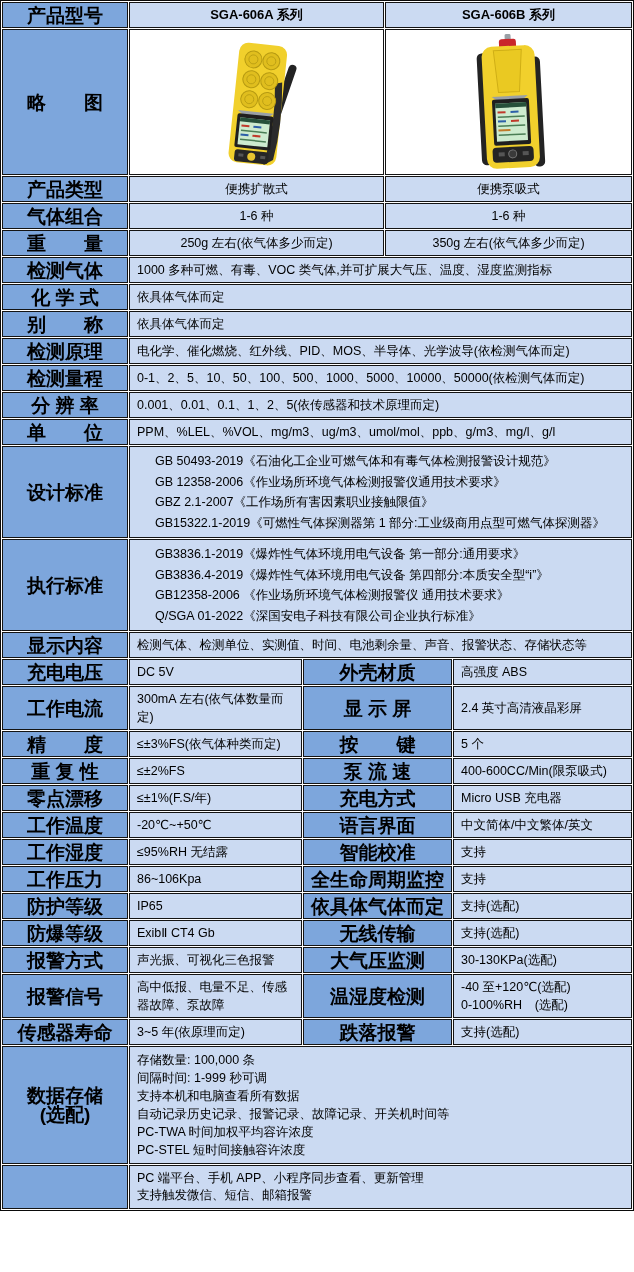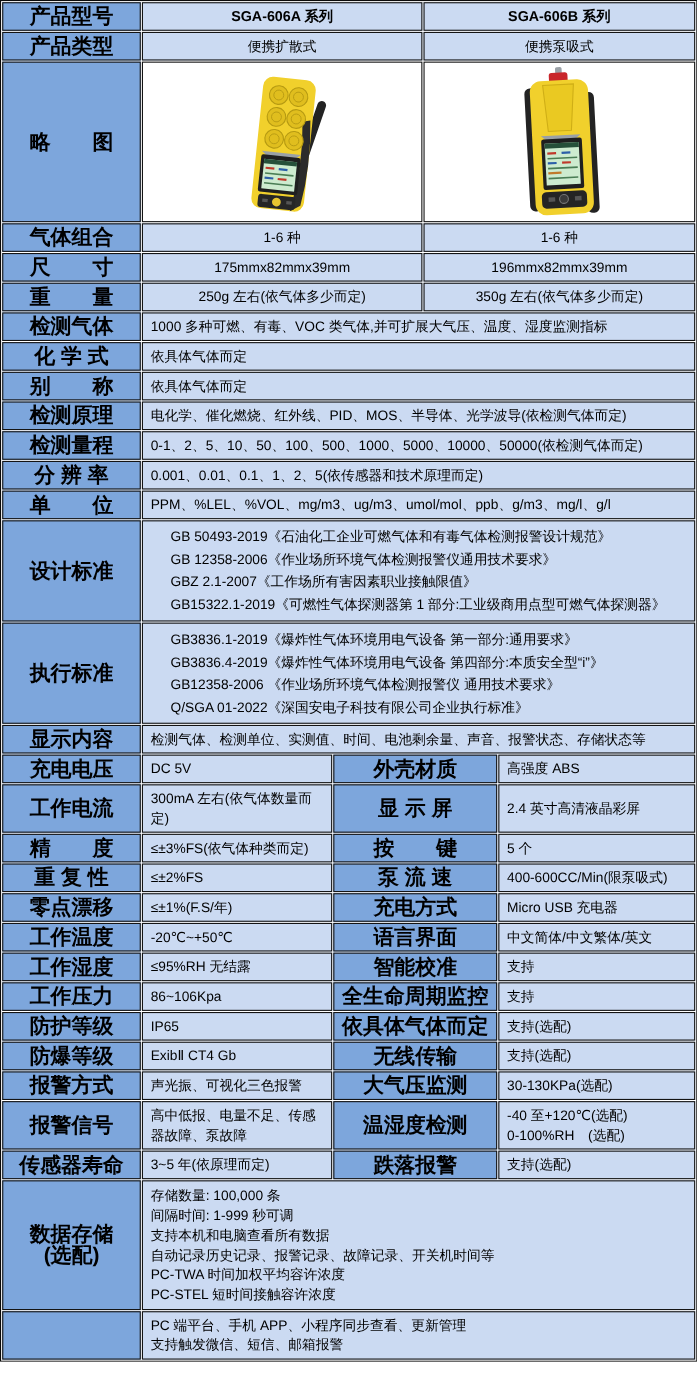--- a/index.html
+++ b/index.html
@@ -58,26 +58,20 @@
       <col style="width:81px">
       <col style="width:67px">
       <col style="width:179px">
   </colgroup>
 
   <tbody>
       <tr>
     <td class="lbl">产品型号</td>
     <td class="val c bold" colspan="2">SGA-606A 系列</td>
     <td class="val c bold" colspan="2">SGA-606B 系列</td>
-  </tr>
-
-  <tr>
-    <td class="lbl">产品类型</td>
-    <td class="val c" colspan="2">便携扩散式</td>
-    <td class="val c" colspan="2">便携泵吸式</td>
   </tr>
 
   <tr>
     <td class="lbl">略　　图</td>
     <td class="pic" colspan="2">
       <svg width="126" height="140" viewBox="0 0 126 140">
         <g transform="rotate(6 63 70)">
           <rect x="80" y="28" width="8" height="104" rx="4" fill="#232323" transform="rotate(13 84 80)"></rect>
           <rect x="40" y="12" width="48" height="120" rx="9" fill="#F1D02C"></rect>
           <path d="M86 48 q5 42 -1 78 l-9 6 q8 -42 3 -82 z" fill="#2b2b2b"></path>
@@ -136,29 +130,30 @@
           <rect x="51" y="97" width="12" height="2" fill="#c07a2b"></rect>
               <rect x="51" y="102" width="27" height="1.5" fill="#4a7d55"></rect>
           <rect x="44" y="115" width="41" height="15" rx="4" fill="#242424"></rect>
           <circle cx="64" cy="122" r="4" fill="#3a3a3a" stroke="#777" stroke-width="1"></circle>
           <rect x="50" y="120" width="6" height="4" fill="#555"></rect>
               <rect x="74" y="120" width="6" height="4" fill="#555"></rect>
         </g>
       </svg>
     </td>
   </tr>
+
+  <tr>
+    <td class="lbl">产品类型</td>
+    <td class="val c" colspan="2">便携扩散式</td>
+    <td class="val c" colspan="2">便携泵吸式</td>
+  </tr>
   <tr>
     <td class="lbl">气体组合</td>
     <td class="val c" colspan="2">1-6 种</td>
     <td class="val c" colspan="2">1-6 种</td>
-  </tr>
-  <tr>
-    <td class="lbl">尺　　寸</td>
-    <td class="val c" colspan="2">175mmx82mmx39mm</td>
-    <td class="val c" colspan="2">196mmx82mmx39mm</td>
   </tr>
   <tr>
     <td class="lbl">重　　量</td>
     <td class="val c" colspan="2">250g 左右(依气体多少而定)</td>
     <td class="val c" colspan="2">350g 左右(依气体多少而定)</td>
   </tr>
 
   <tr>
     <td class="lbl">检测气体</td>
     <td class="val" colspan="4">1000 多种可燃、有毒、VOC 类气体,并可扩展大气压、温度、湿度监测指标</td>

